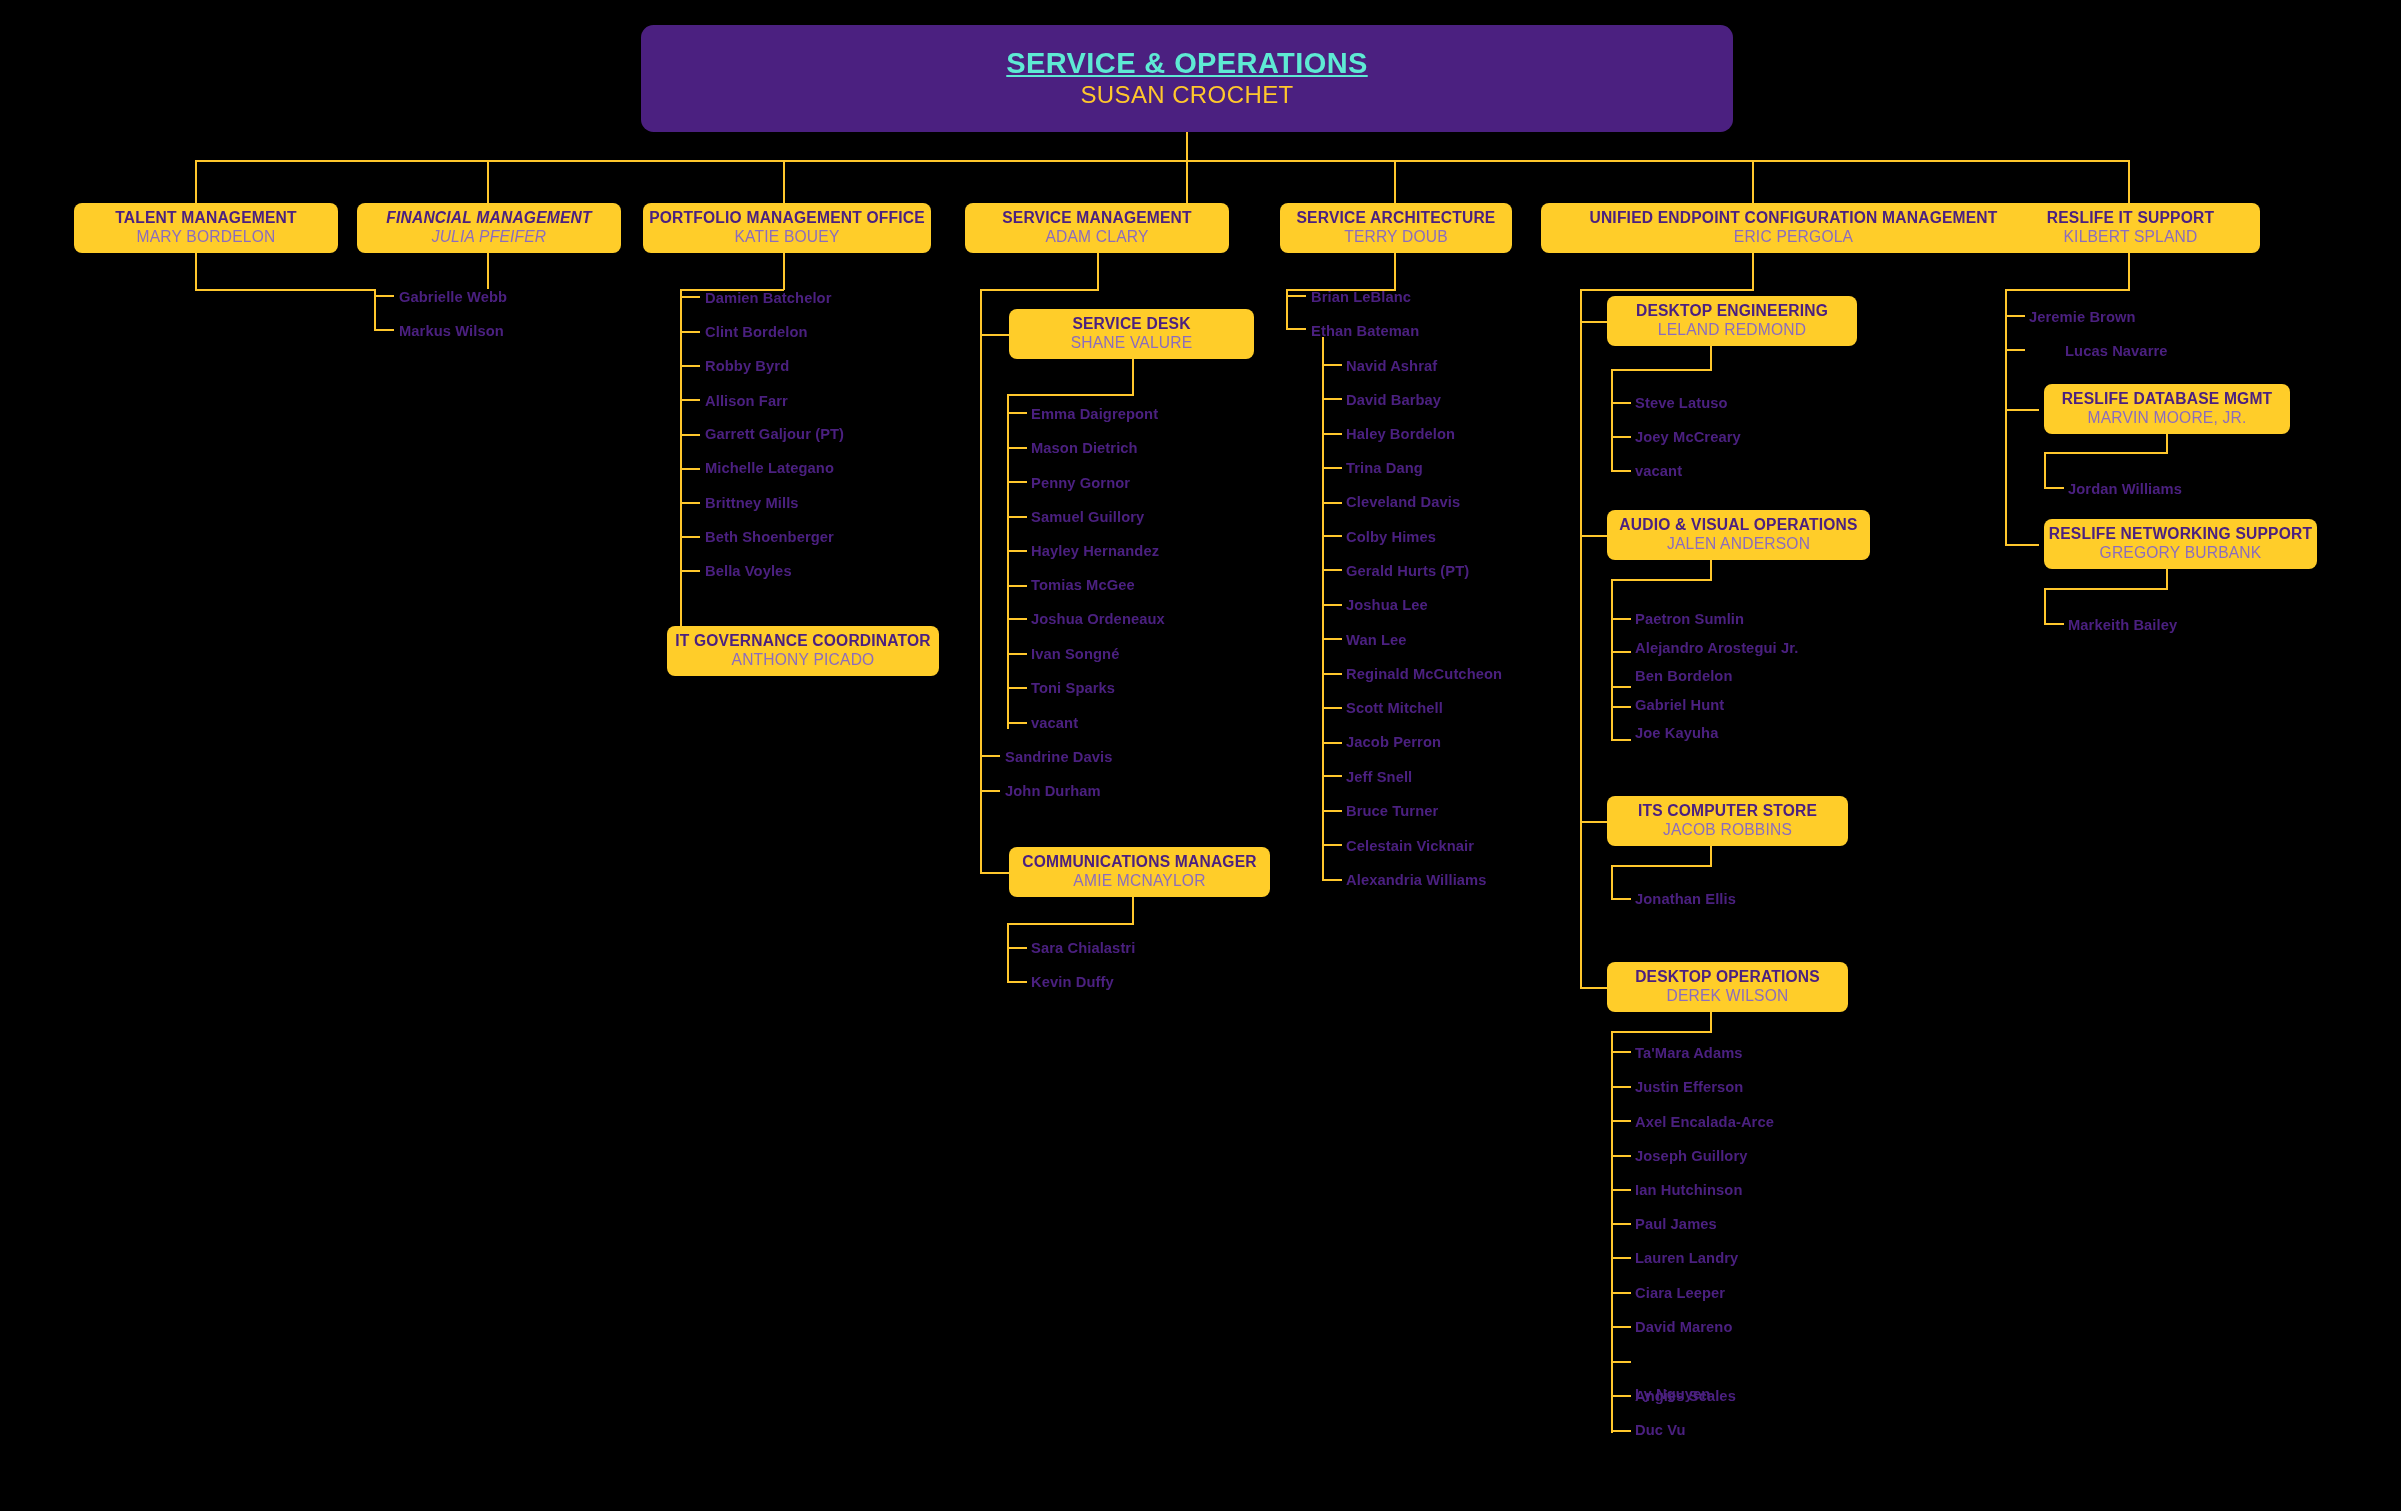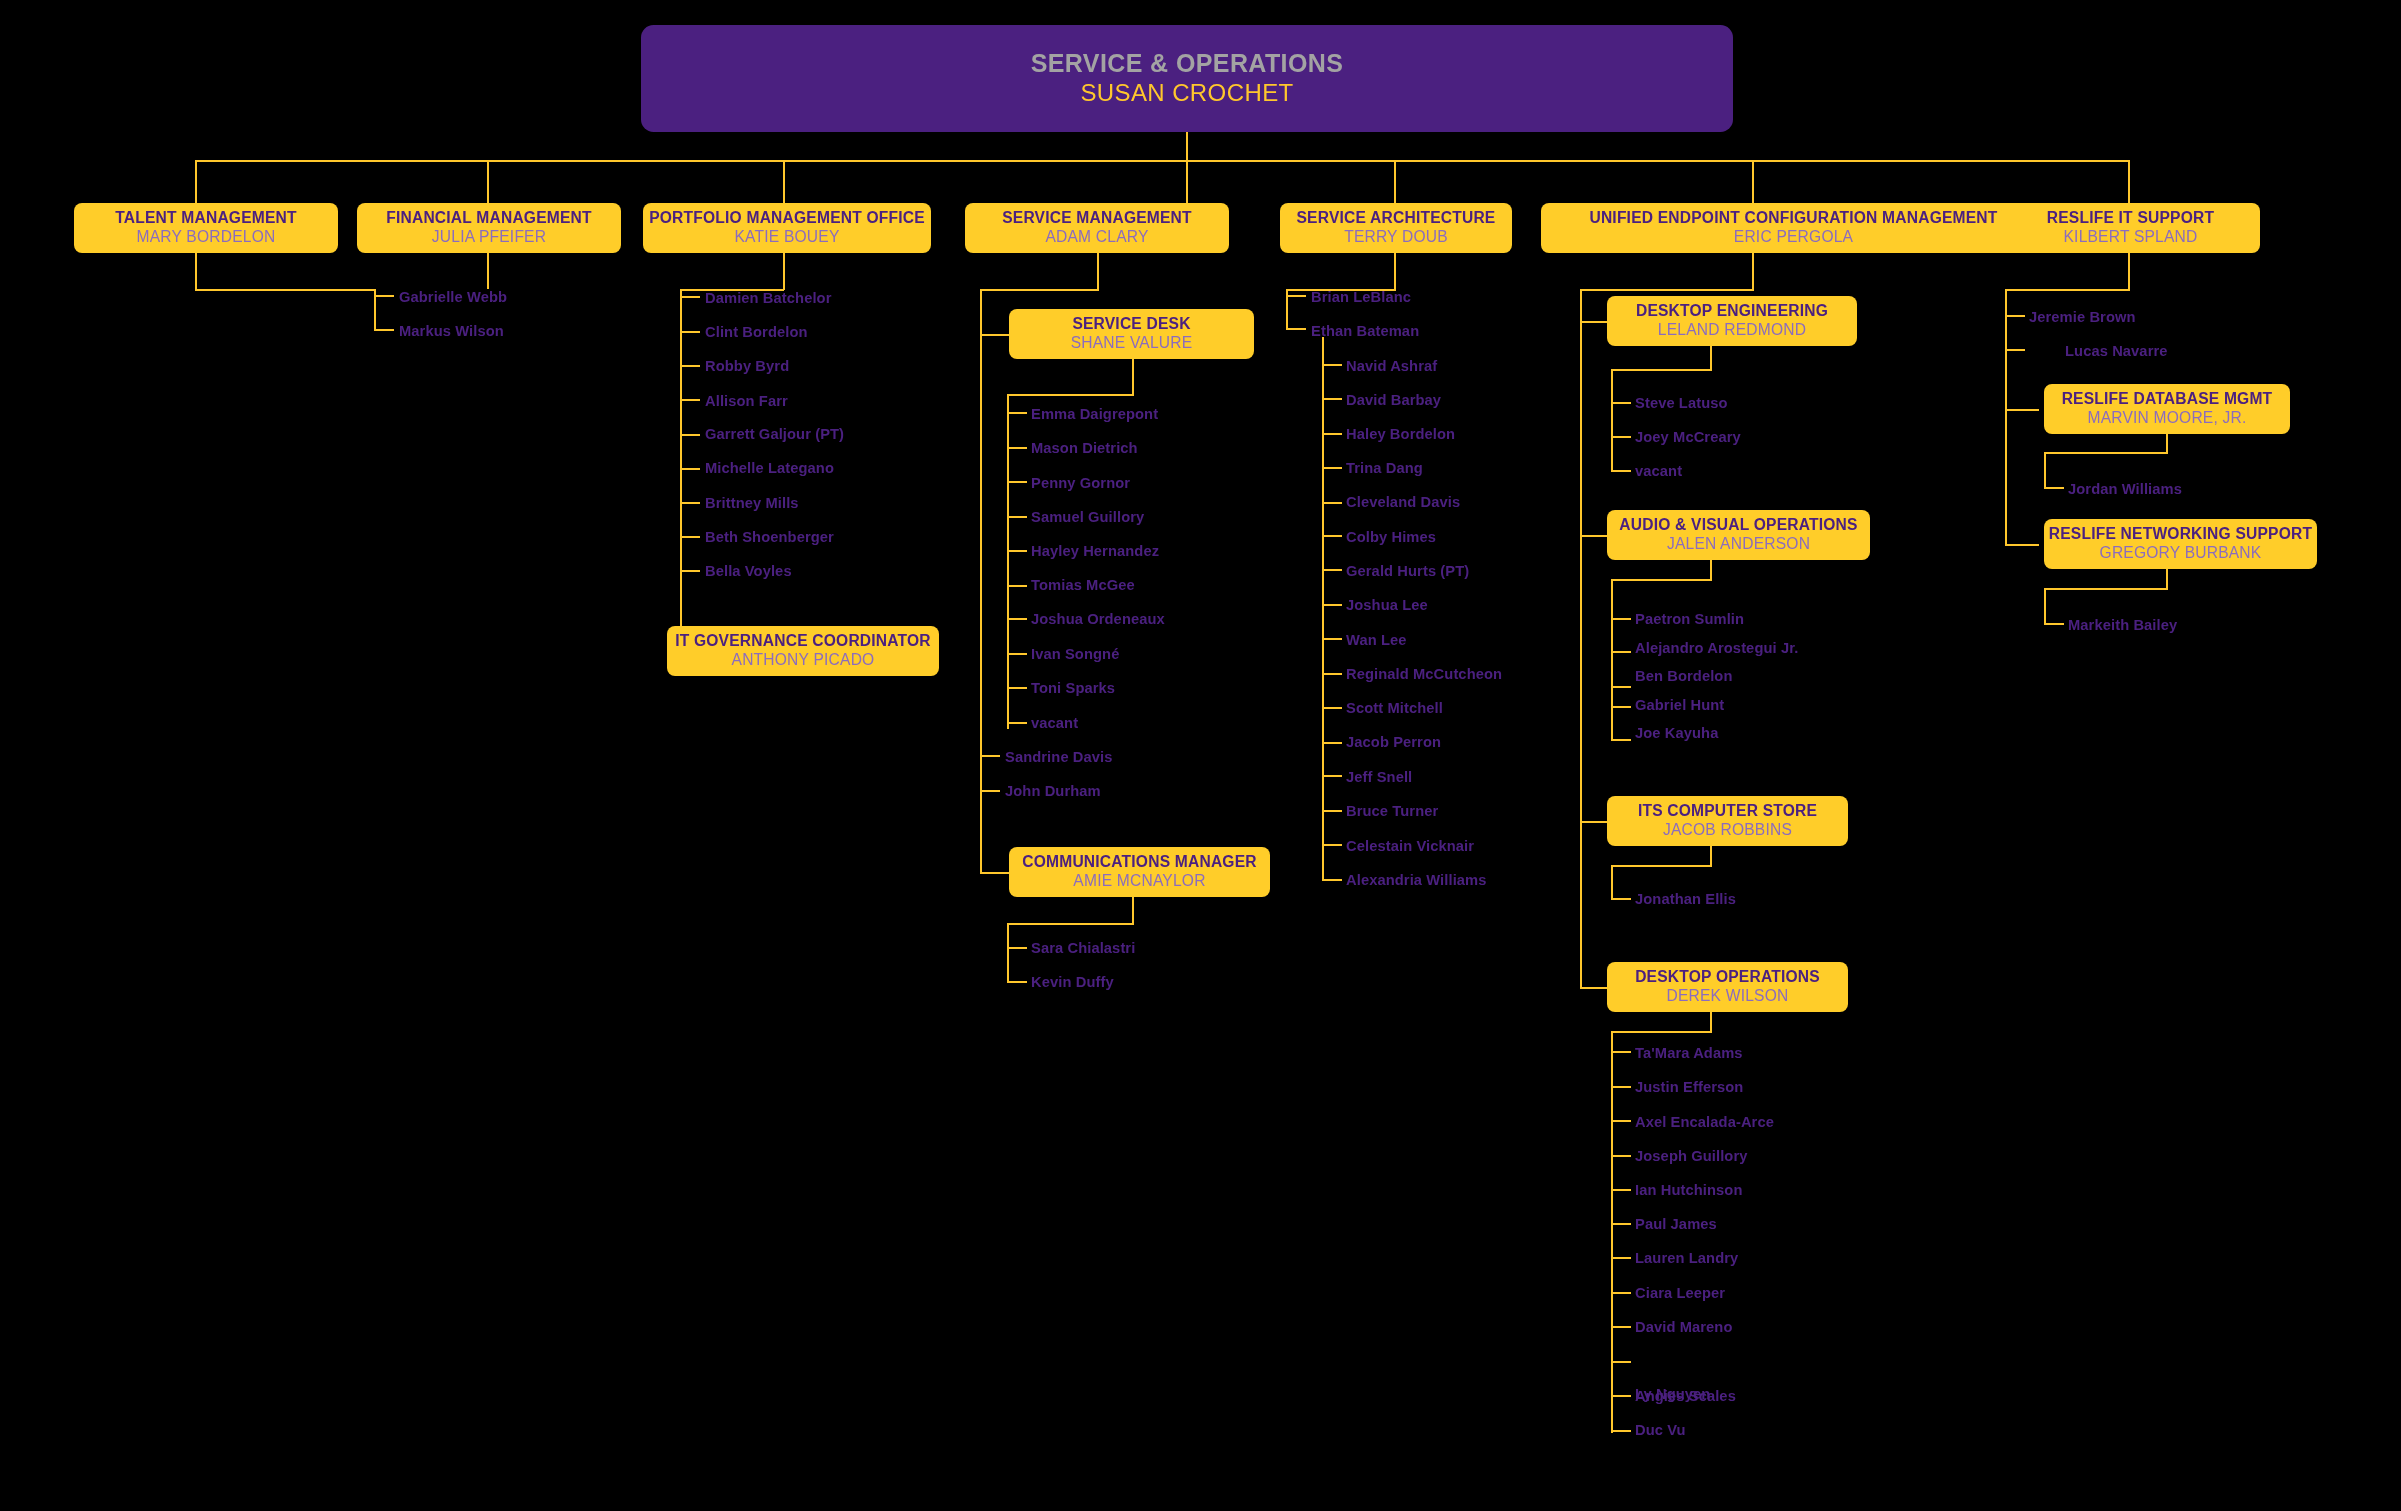--- a/index.html
+++ b/index.html
@@ -30,25 +30,26 @@
     padding: 5.4px 9px;
   }
   .node.root {
     background: #4B2080;
     border-radius: 12.5px;
   }
   .node.unit {
     background: #FFCD29;
   }
   .node .t-root {
-    color: #a3a3a3;
+    color: #5eead4;
     font-weight: bold;
-    font-size: 25px;
+    font-size: 29px;
     letter-spacing: 0.4px;
     line-height: 1.15;
+    text-decoration: underline;
   }
   .node .n-root {
     color: #FFC72C;
     font-size: 24px;
     letter-spacing: 0.4px;
     line-height: 1.25;
   }
   .node .t-unit {
     color: #4B2080;
     font-weight: bold;
@@ -129,21 +130,21 @@
   <div class="ln lnv" style="left:1186px; top:160px; width:1.8px; height:46px;"></div>
   <div class="ln lnv" style="left:1394px; top:160px; width:1.8px; height:46px;"></div>
   <div class="ln lnv" style="left:1752px; top:160px; width:1.8px; height:46px;"></div>
   <div class="ln lnv" style="left:2128px; top:160px; width:1.8px; height:46px;"></div>
 
   <div class="node unit" style="left:74px; top:203px; width:264px; height:50px;">
     <div class="t-unit">TALENT MANAGEMENT</div>
     <div class="n-unit">MARY BORDELON</div>
   </div>
 
-  <div class="node unit" style="left:357px; top:203px; width:264px; height:50px;">
+  <div class="node unit" style="left:357px; top:203px; width:264px; height:50px;font-style:italic;">
     <div class="t-unit">FINANCIAL MANAGEMENT</div>
     <div class="n-unit">JULIA PFEIFER</div>
   </div>
 
   <div class="node unit" style="left:643px; top:203px; width:288px; height:50px;">
     <div class="t-unit">PORTFOLIO MANAGEMENT OFFICE</div>
     <div class="n-unit">KATIE BOUEY</div>
   </div>
 
   <div class="node unit" style="left:965px; top:203px; width:264px; height:50px;">

